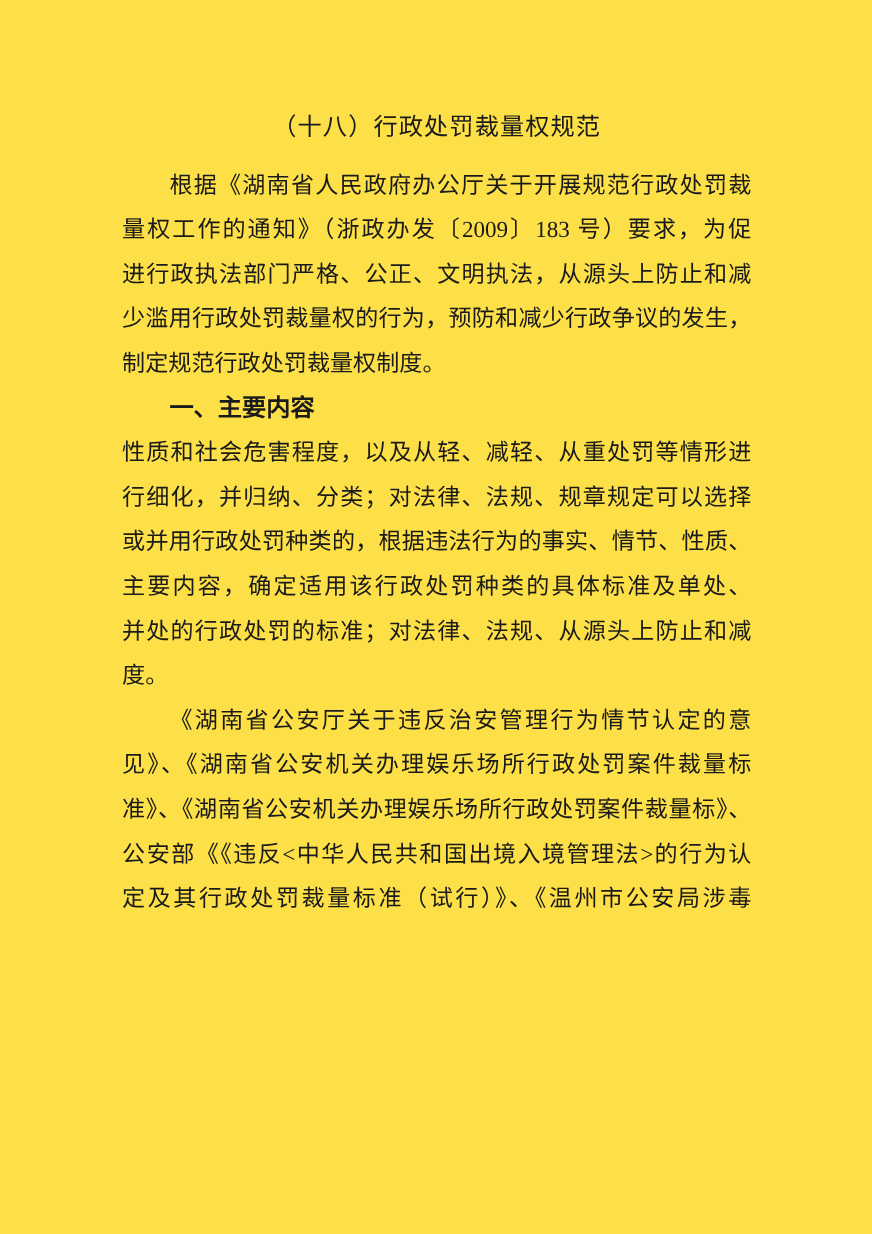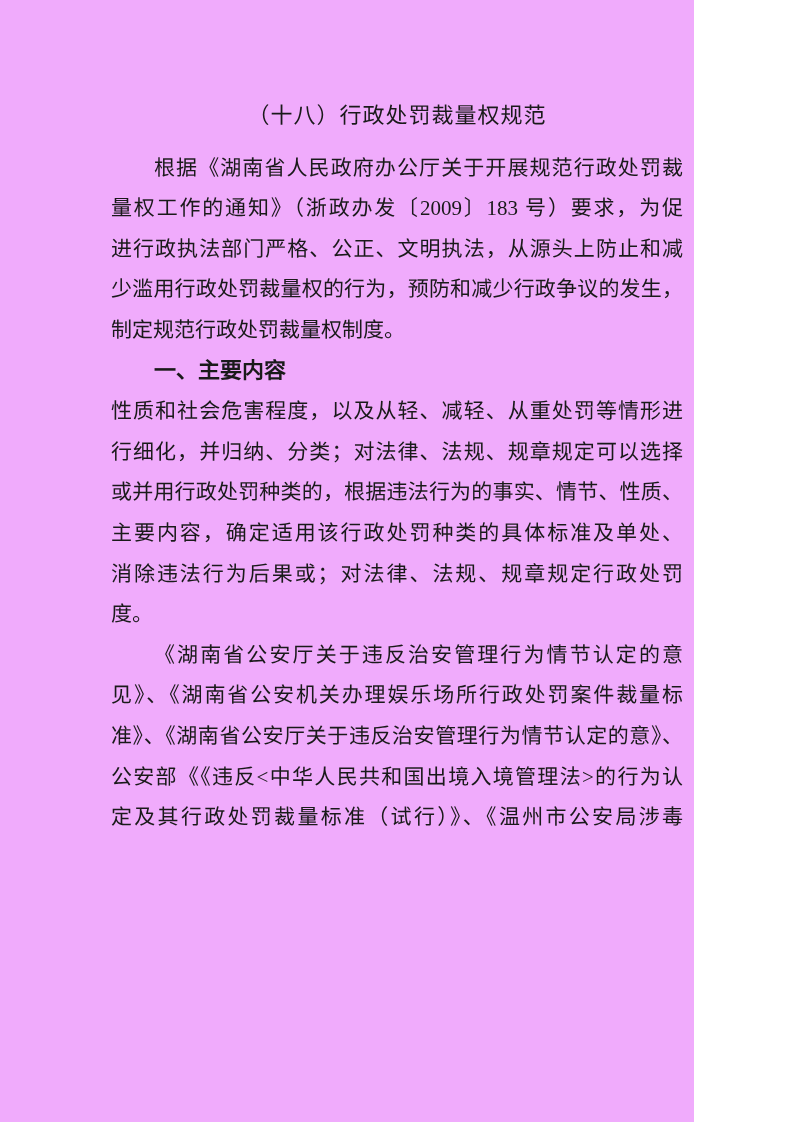--- a/index.html
+++ b/index.html
@@ -2,23 +2,23 @@
 <html lang="zh-CN"><head>
 <meta charset="utf-8">
 <style>
   html, body {
     margin: 0;
     padding: 0;
     background: #ffffff;
   }
   .page {
     position: relative;
-    width: 694px;
+    width: 793px;
     height: 1122px;
-    background: #f0abfc;
+    background: #fde047;
     overflow: hidden;
     font-family: "Liberation Serif", "DejaVu Serif", serif;
     color: #1a1a1a;
   }
   .doc {
     position: absolute;
     left: 111px;
     top: 96px;
     width: 572px;
   }
@@ -66,24 +66,24 @@
         <div class="text-line fill">进行政执法部门严格、公正、文明执法，从源头上防止和减</div>
         <div class="text-line fill">少滥用行政处罚裁量权的行为，预防和减少行政争议的发生，</div>
         <div class="text-line">制定规范行政处罚裁量权制度。</div>
       </div>
       <div class="section-heading">一、主要内容</div>
       <div>
         <div class="text-line fill">性质和社会危害程度，以及从轻、减轻、从重处罚等情形进</div>
         <div class="text-line fill">行细化，并归纳、分类；对法律、法规、规章规定可以选择</div>
         <div class="text-line fill">或并用行政处罚种类的，根据违法行为的事实、情节、性质、</div>
         <div class="text-line fill">主要内容，确定适用该行政处罚种类的具体标准及单处、</div>
-        <div class="text-line fill">消除违法行为后果或；对法律、法规、规章规定行政处罚</div>
+        <div class="text-line fill">并处的行政处罚的标准；对法律、法规、从源头上防止和减</div>
         <div class="text-line">度。</div>
       </div>
       <div>
         <div class="text-line fill indent">《湖南省公安厅关于违反治安管理行为情节认定的意</div>
         <div class="text-line fill">见》、《湖南省公安机关办理娱乐场所行政处罚案件裁量标</div>
-        <div class="text-line fill">准》、《湖南省公安厅关于违反治安管理行为情节认定的意》、</div>
+        <div class="text-line fill">准》、《湖南省公安机关办理娱乐场所行政处罚案件裁量标》、</div>
         <div class="text-line fill">公安部《《违反&lt;中华人民共和国出境入境管理法&gt;的行为认</div>
         <div class="text-line fill">定及其行政处罚裁量标准（试行）》、《温州市公安局涉毒</div>
       </div>
     </div>
 </div>
 
 </body></html>

